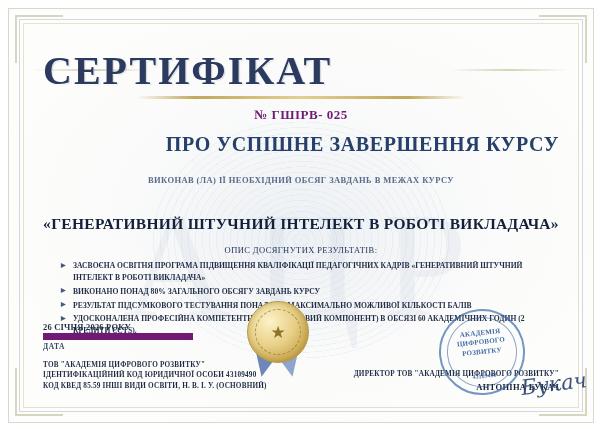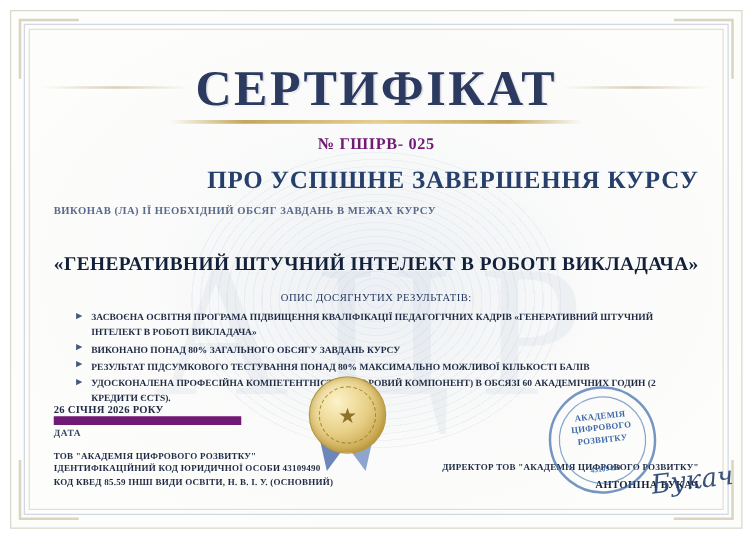--- a/index.html
+++ b/index.html
@@ -85,21 +85,20 @@
   .corner.br { right: 6px; bottom: 6px; border-right-width: 2px; border-bottom-width: 2px; }
 
   .content {
     position: absolute;
     inset: 0;
     padding: 0 34px;
   }
 
   .title {
     margin-top: 38px;
-    text-align: center;
     font-family: "Liberation Serif", serif;
     font-weight: bold;
     font-size: 40px;
     letter-spacing: 2px;
     color: #2b3a5e;
     text-shadow: 0 1px 0 rgba(255,255,255,.9), 1px 1px 1px rgba(120,130,160,.35);
   }
   .title-rule {
     margin: 2px auto 0;
     width: 330px;
@@ -124,21 +123,22 @@
   }
   .recipient {
     margin-top: 10px;
     text-align: center;
     font-size: 25px;
     font-weight: bold;
     color: #17233f;
     letter-spacing: 1px;
   }
   .recipient-note {
-    margin-top: 6px;
+    margin-top: 18px;
+    text-align: center;
     font-size: 8.5px;
     font-weight: bold;
     color: #5a6a8a;
     letter-spacing: .4px;
     line-height: 1.45;
   }
   .course-title {
     margin-top: 29px;
     text-align: center;
     font-size: 15.5px;

